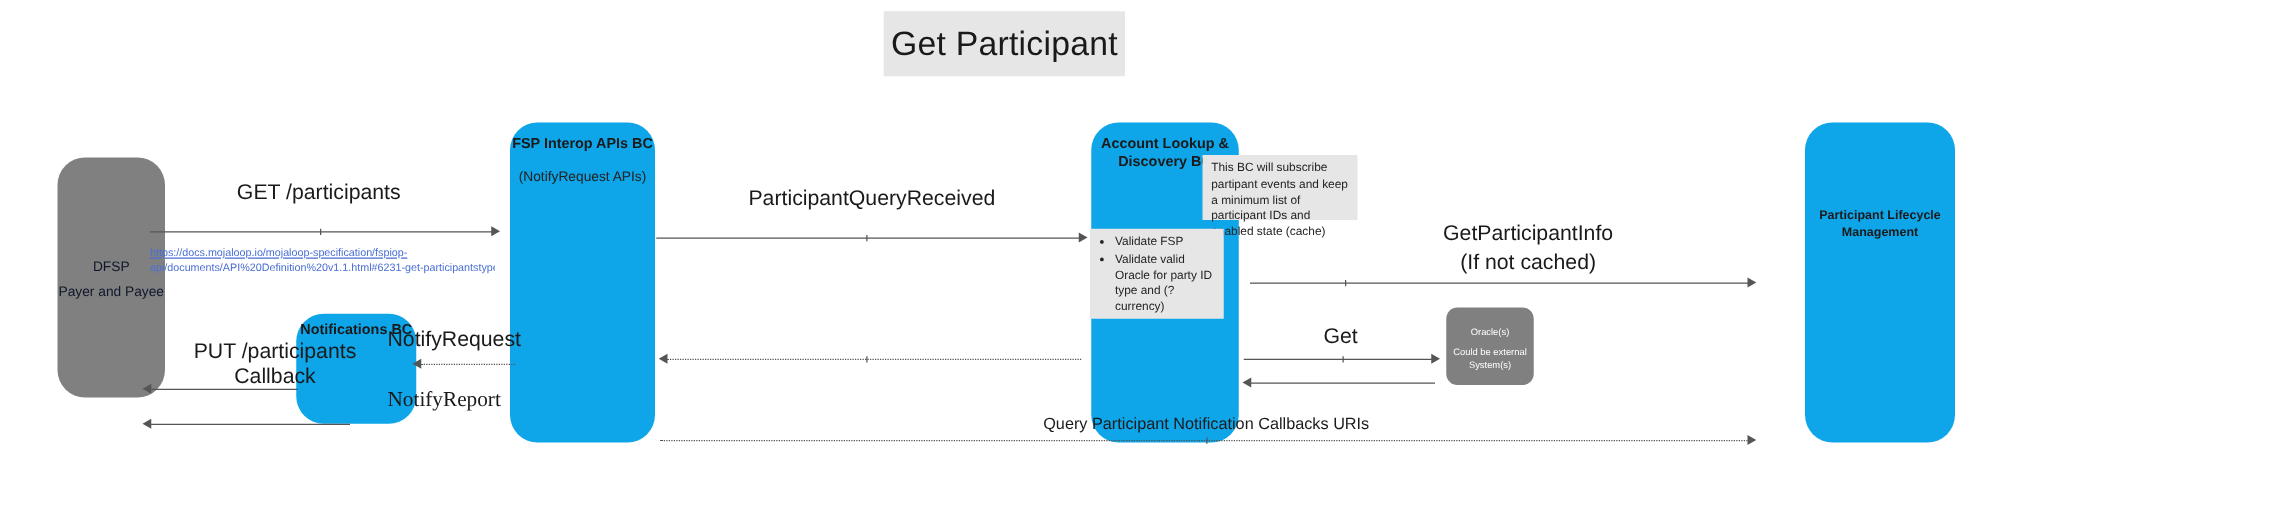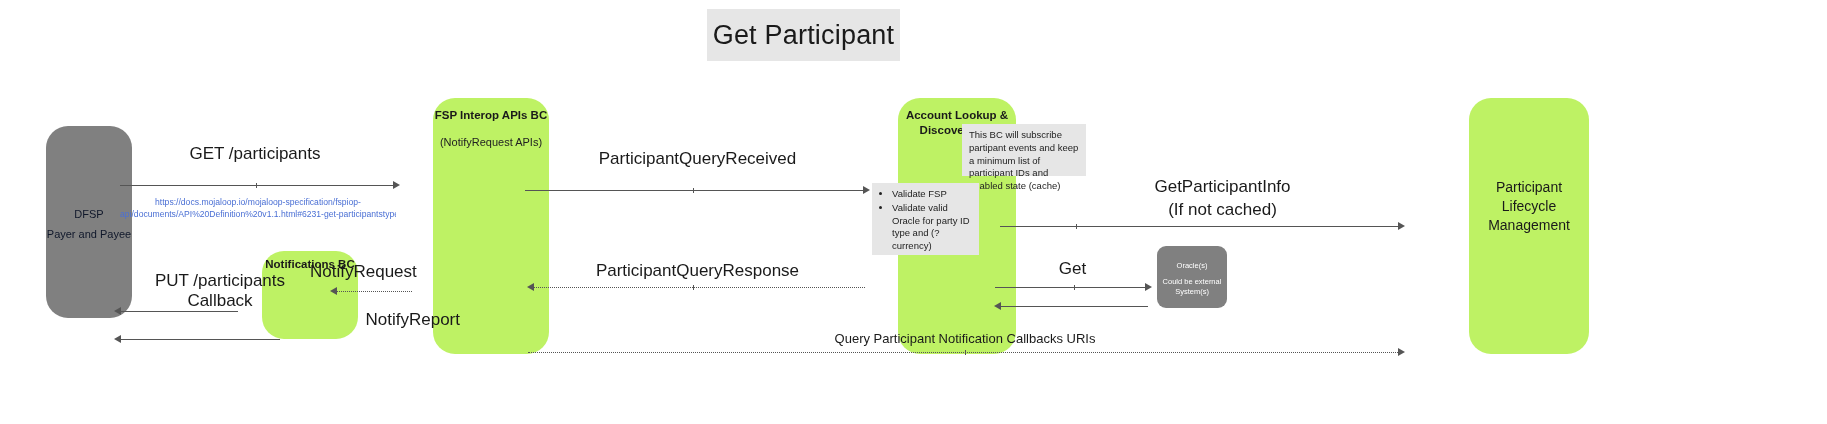--- a/index.html
+++ b/index.html
@@ -22,38 +22,38 @@
   }
 
   
   .lifeline{position:absolute;border-radius:22px;}
   .lifeline .ltitle{
     position:absolute;left:0;right:0;
     text-align:center;line-height:1.25;
   }
 
   .grey{background:#808080;color:#0f172a;margin-left:42px;}
-  .yellow{background:#bef264;color:#1a1a1a;margin-left:25px;}
+  .yellow{background:#0ea5e9;color:#1a1a1a;}
 
   #dfsp{left:4px;top:126px;width:86px;height:192px;}
   #dfsp .ltitle{top:82px;font-size:11px;}
   #dfsp .lsub{position:absolute;left:0;right:0;top:102px;text-align:center;font-size:11px;}
 
   #fsp-bc{left:408px;top:98px;width:116px;height:256px;}
   #fsp-bc .ltitle{top:10px;font-size:11.5px;font-weight:bold;}
   #fsp-bc .lsub{position:absolute;left:0;right:0;top:38px;text-align:center;font-size:11px;color:#222;}
 
   #notif-bc{left:237px;top:251px;width:96px;height:88px;}
   #notif-bc .ltitle{top:6px;font-size:11.5px;font-weight:bold;text-align:center;}
 
   #als-bc{left:873px;top:98px;width:118px;height:256px;}
   #als-bc .ltitle{top:10px;font-size:11.5px;font-weight:bold;line-height:1.3;}
 
   #plm-bc{left:1444px;top:98px;width:120px;height:256px;}
-  #plm-bc .ltitle{top:80px;font-size:14px;font-weight:normal;line-height:1.35;}
+  #plm-bc .ltitle{top:68px;font-size:10px;font-weight:bold;line-height:1.35;}
 
   #oracle{
     position:absolute;left:1157px;top:246px;width:70px;height:62px;
     background:#808080;color:#fff;border-radius:9px;
   }
   #oracle .otitle{position:absolute;left:0;right:0;top:15px;text-align:center;font-size:7.5px;}
   #oracle .osub{position:absolute;left:0;right:0;top:31px;text-align:center;font-size:7.5px;line-height:1.3;}
 
   
   .note{
@@ -76,21 +76,21 @@
     position:absolute;width:0;height:0;
     border-top:4px solid transparent;border-bottom:4px solid transparent;
   }
   .ah-right{border-left:7px solid #555;}
   .ah-left{border-right:7px solid #555;}
 
   .tick{position:absolute;width:1px;height:5px;background:#555;}
 
   .link{
     position:absolute;color:#4a6fd4;font-size:8.6px;line-height:1.45;
-    text-align:center;white-space:nowrap;
+    text-decoration:underline;text-align:left;white-space:nowrap;
   }
 </style>
 </head>
 <body>
 
 <div class="canvas">
 
   <div class="title-box">Get Participant</div>
 
   <div class="lifeline grey" id="dfsp">
@@ -145,35 +145,34 @@
   <div class="line" style="left:525px;top:190px;width:340px;"></div>
   <div class="tick" style="left:693px;top:188px;"></div>
   <div class="arrowhead ah-right" style="left:863px;top:186px;"></div>
 
   <div class="msg-label" style="left:1000px;top:177px;width:445px;font-size:17px;">GetParticipantInfo</div>
   <div class="msg-label" style="left:1000px;top:200px;width:445px;font-size:17px;">(If not cached)</div>
   <div class="line" style="left:1000px;top:226px;width:400px;"></div>
   <div class="tick" style="left:1076px;top:224px;"></div>
   <div class="arrowhead ah-right" style="left:1398px;top:222px;"></div>
 
-  <div class="msg-label" style="left:525px;top:261px;width:345px;font-size:17px;">ParticipantQueryResponse</div>
   <div class="dotline" style="left:533px;top:287px;width:332px;"></div>
   <div class="tick" style="left:693px;top:285px;"></div>
   <div class="arrowhead ah-left" style="left:527px;top:283px;"></div>
 
   <div class="msg-label" style="left:105px;top:271px;width:230px;font-size:17px;">PUT /participants</div>
   <div class="msg-label" style="left:105px;top:291px;width:230px;font-size:17px;">Callback</div>
   <div class="line" style="left:120px;top:311px;width:118px;"></div>
   <div class="arrowhead ah-left" style="left:114px;top:307px;"></div>
 
   <div class="msg-label" style="left:310px;top:262px;width:150px;font-size:17px;text-align:left;">NotifyRequest</div>
   <div class="dotline" style="left:336px;top:291px;width:76px;"></div>
   <div class="arrowhead ah-left" style="left:330px;top:287px;"></div>
 
-  <div class="msg-label" style="left:310px;top:310px;width:150px;font-size:17px;text-align:right;">NotifyReport</div>
+  <div class="msg-label" style="left:310px;top:310px;width:150px;font-size:17px;text-align:left;font-family:Liberation Serif, serif;">NotifyReport</div>
   <div class="line" style="left:120px;top:339px;width:160px;"></div>
   <div class="arrowhead ah-left" style="left:114px;top:335px;"></div>
 
   <div class="msg-label" style="left:995px;top:259px;width:155px;font-size:17px;">Get</div>
   <div class="line" style="left:995px;top:287px;width:152px;"></div>
   <div class="tick" style="left:1074px;top:285px;"></div>
   <div class="arrowhead ah-right" style="left:1145px;top:283px;"></div>
 
   <div class="line" style="left:1000px;top:306px;width:148px;"></div>
   <div class="arrowhead ah-left" style="left:994px;top:302px;"></div>

